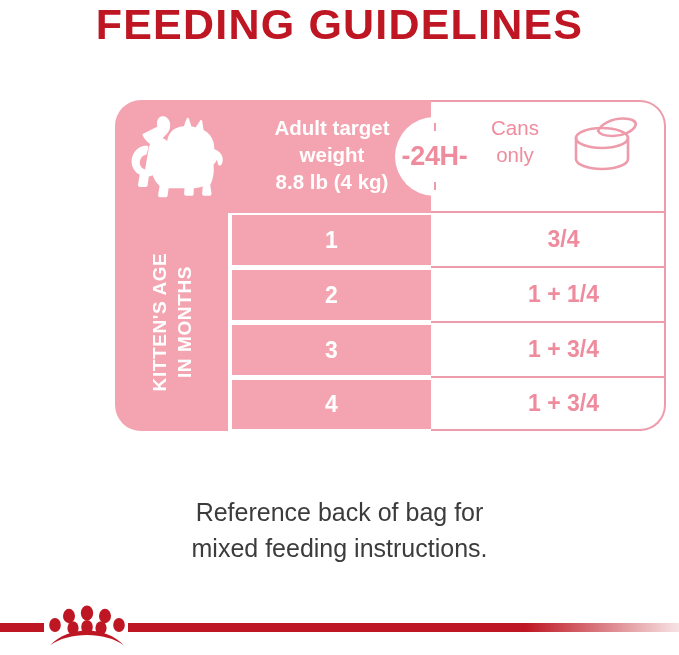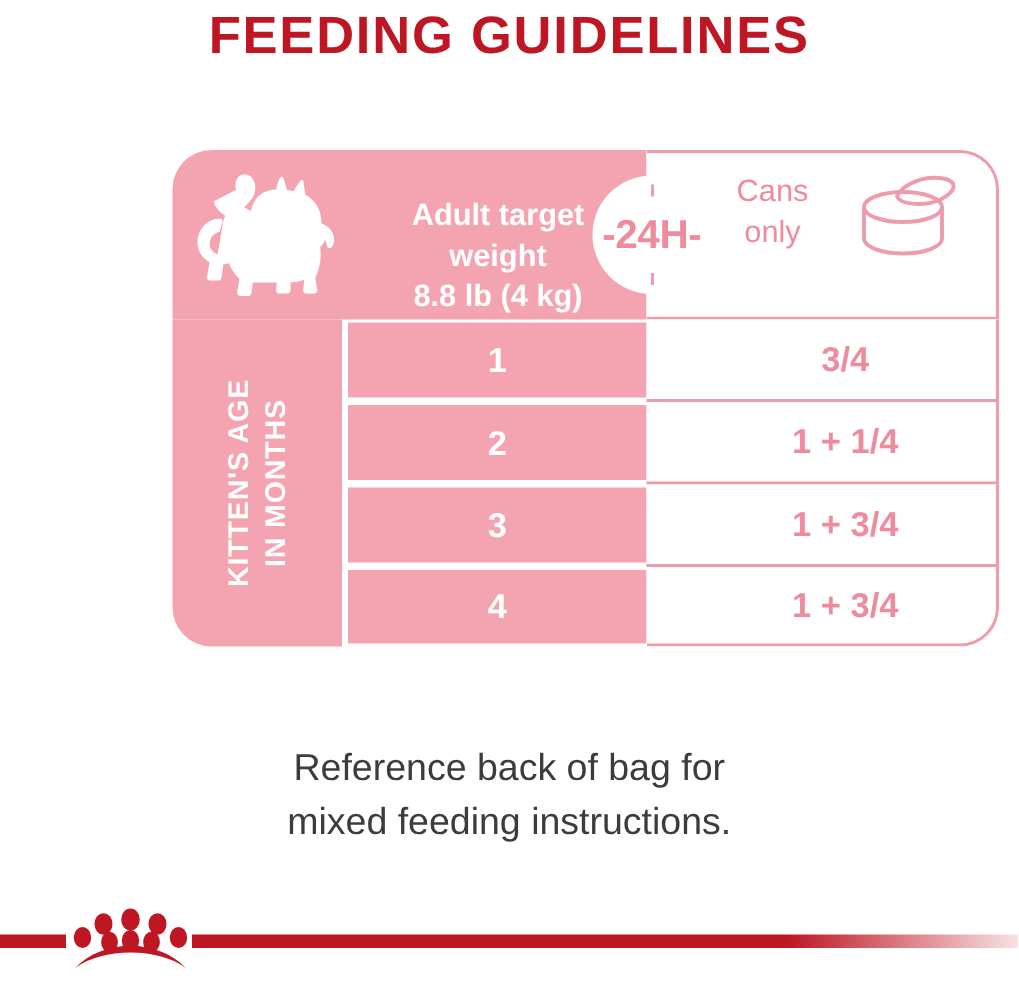--- a/index.html
+++ b/index.html
@@ -14,21 +14,21 @@
   }
 
   
   .page-title {
     position: absolute;
     left: 0; top: 2px;
     width: 679px;
     text-align: center;
     color: #BE1622;
     font-weight: bold;
-    font-size: 35px;
+    font-size: 43px;
     letter-spacing: 1.2px;
     line-height: 44px;
     white-space: nowrap;
   }
 
   
   .feeding-table {
     position: absolute;
     left: 115px; top: 100px;
     width: 551px; height: 331px;
@@ -49,21 +49,20 @@
   }
   .hdr-weight {
     position: absolute;
     left: 118px; top: 14px;
     width: 198px;
     text-align: center;
     color: #ffffff;
     font-weight: bold;
     font-size: 20.5px;
     line-height: 27px;
-    margin-top: 16px;
   }
 
   
   .hdr-white {
     position: absolute;
     left: 316px; top: 0;
     width: 235px; height: 113px;
     background: #ffffff;
     border: 2px solid #EE9CAB;
     border-left: none;

